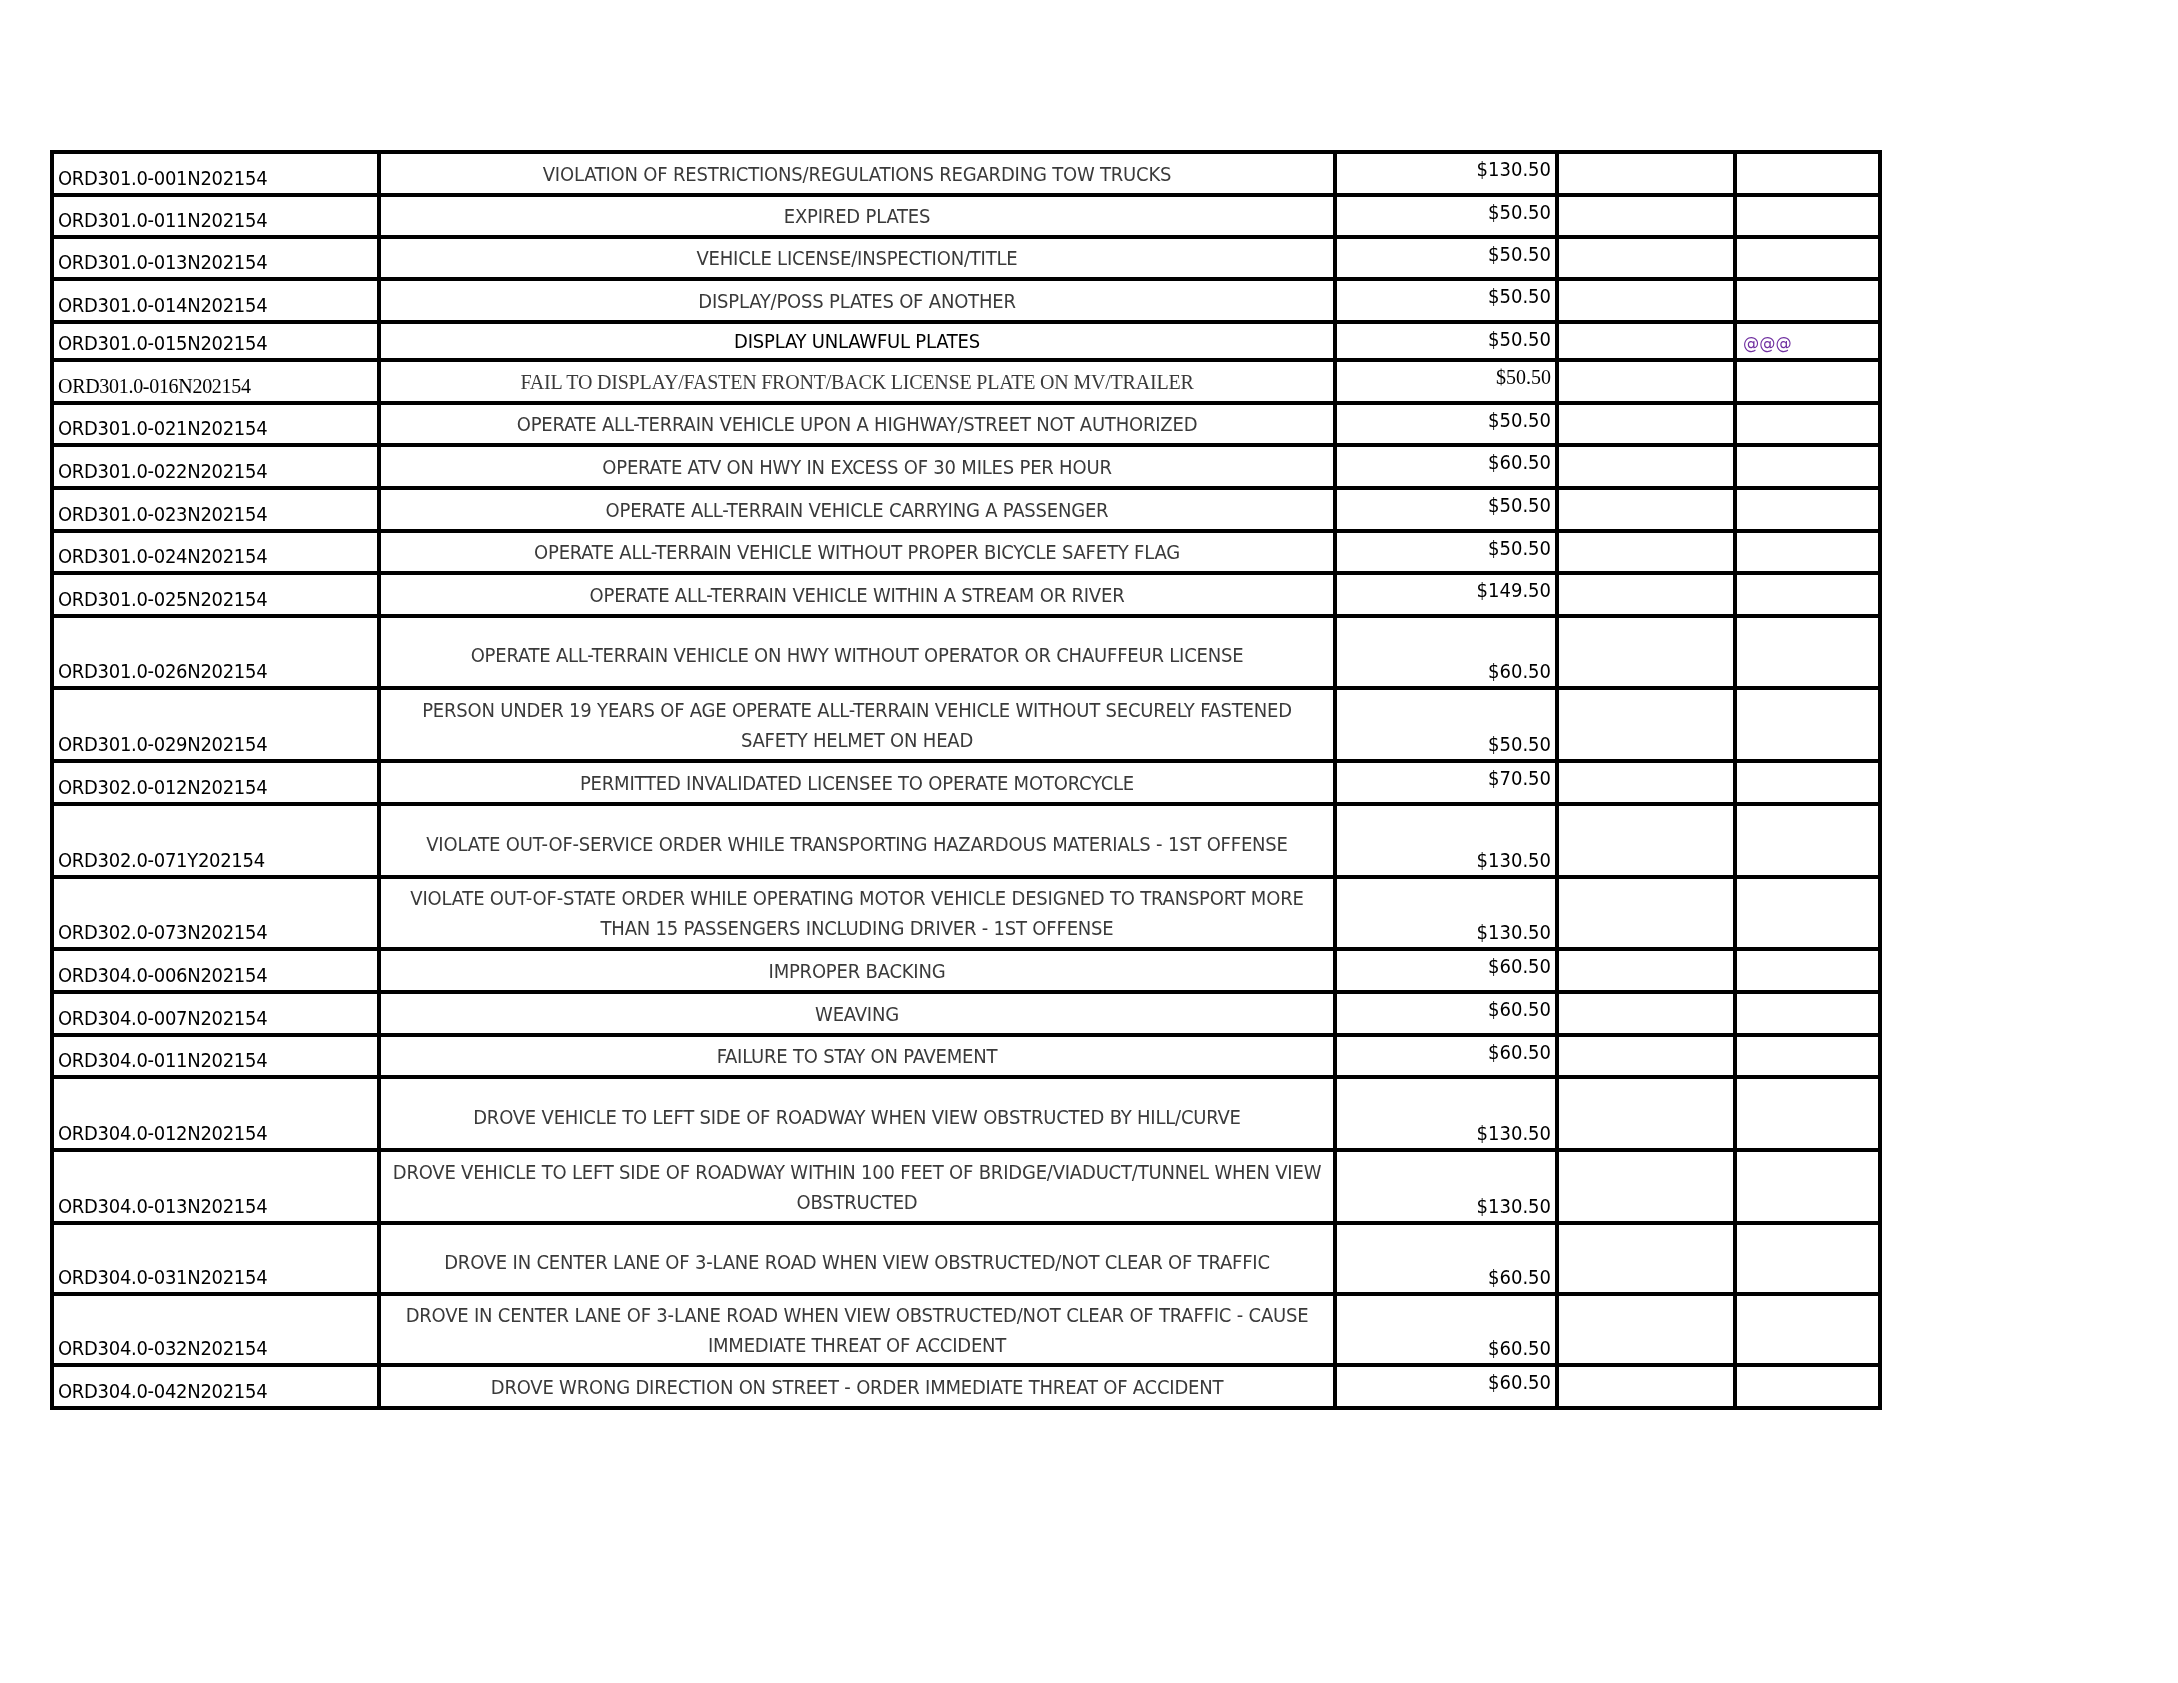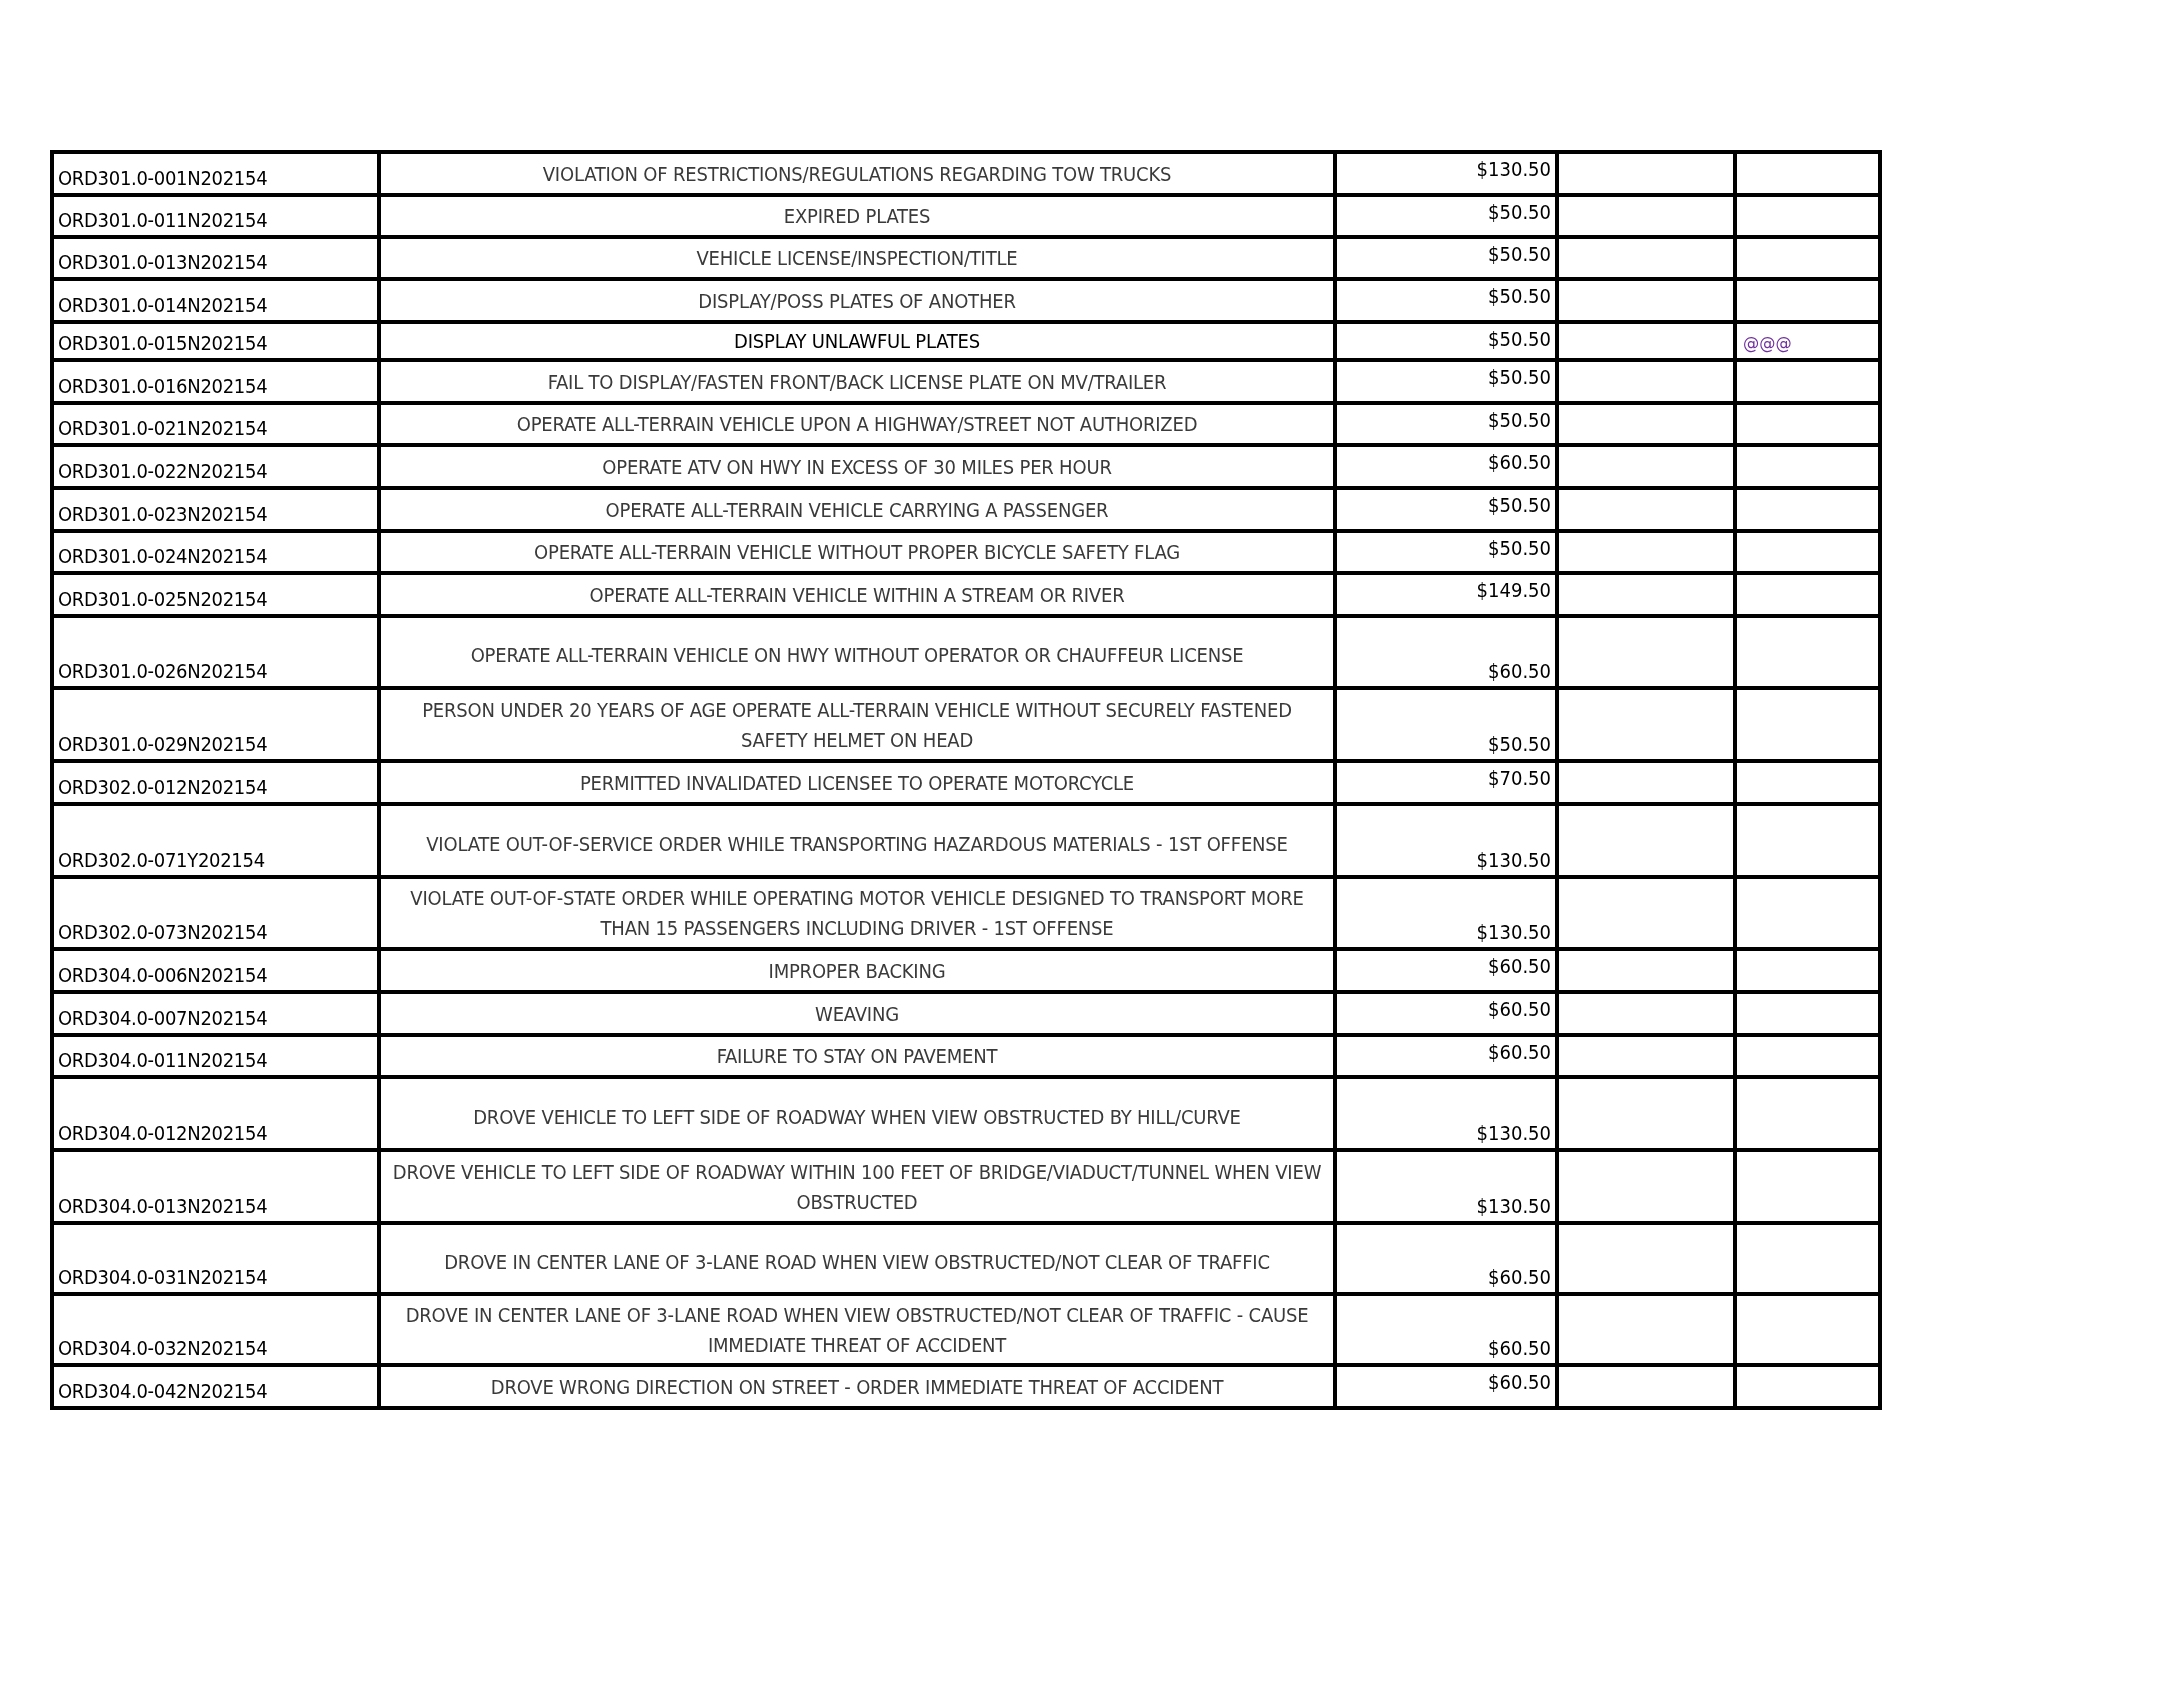--- a/index.html
+++ b/index.html
@@ -71,21 +71,21 @@
     <td></td>
     <td class="note"></td>
   </tr>
       <tr style="height: 38px;">
     <td class="code">ORD301.0-015N202154</td>
     <td class="desc dark">DISPLAY UNLAWFUL PLATES</td>
     <td class="amt" style="vertical-align: top;">$50.50</td>
     <td></td>
     <td class="note">@@@</td>
   </tr>
-      <tr style="height: 43px;">
+      <tr style="height: 43px; font-family: Liberation Serif, serif;">
     <td class="code">ORD301.0-016N202154</td>
     <td class="desc">FAIL TO DISPLAY/FASTEN FRONT/BACK LICENSE PLATE ON MV/TRAILER</td>
     <td class="amt" style="vertical-align: top;">$50.50</td>
     <td></td>
     <td class="note"></td>
   </tr>
       <tr style="height: 42px;">
     <td class="code">ORD301.0-021N202154</td>
     <td class="desc">OPERATE ALL-TERRAIN VEHICLE UPON A HIGHWAY/STREET NOT AUTHORIZED</td>
     <td class="amt" style="vertical-align: top;">$50.50</td>
@@ -122,21 +122,21 @@
   </tr>
       <tr style="height: 72px;">
     <td class="code">ORD301.0-026N202154</td>
     <td class="desc" style="vertical-align: top; padding-top: 6px;">OPERATE ALL-TERRAIN VEHICLE ON HWY WITHOUT OPERATOR OR CHAUFFEUR LICENSE</td>
     <td class="amt tall">$60.50</td>
     <td></td>
     <td class="note"></td>
   </tr>
       <tr style="height: 73px;">
     <td class="code">ORD301.0-029N202154</td>
-    <td class="desc" style="vertical-align: top;">PERSON UNDER 20 YEARS OF AGE OPERATE ALL-TERRAIN VEHICLE WITHOUT SECURELY FASTENED SAFETY HELMET ON HEAD</td>
+    <td class="desc" style="vertical-align: top;">PERSON UNDER 19 YEARS OF AGE OPERATE ALL-TERRAIN VEHICLE WITHOUT SECURELY FASTENED SAFETY HELMET ON HEAD</td>
     <td class="amt tall">$50.50</td>
     <td></td>
     <td class="note"></td>
   </tr>
       <tr style="height: 43px;">
     <td class="code">ORD302.0-012N202154</td>
     <td class="desc">PERMITTED INVALIDATED LICENSEE TO OPERATE MOTORCYCLE</td>
     <td class="amt" style="vertical-align: top;">$70.50</td>
     <td></td>
     <td class="note"></td>

